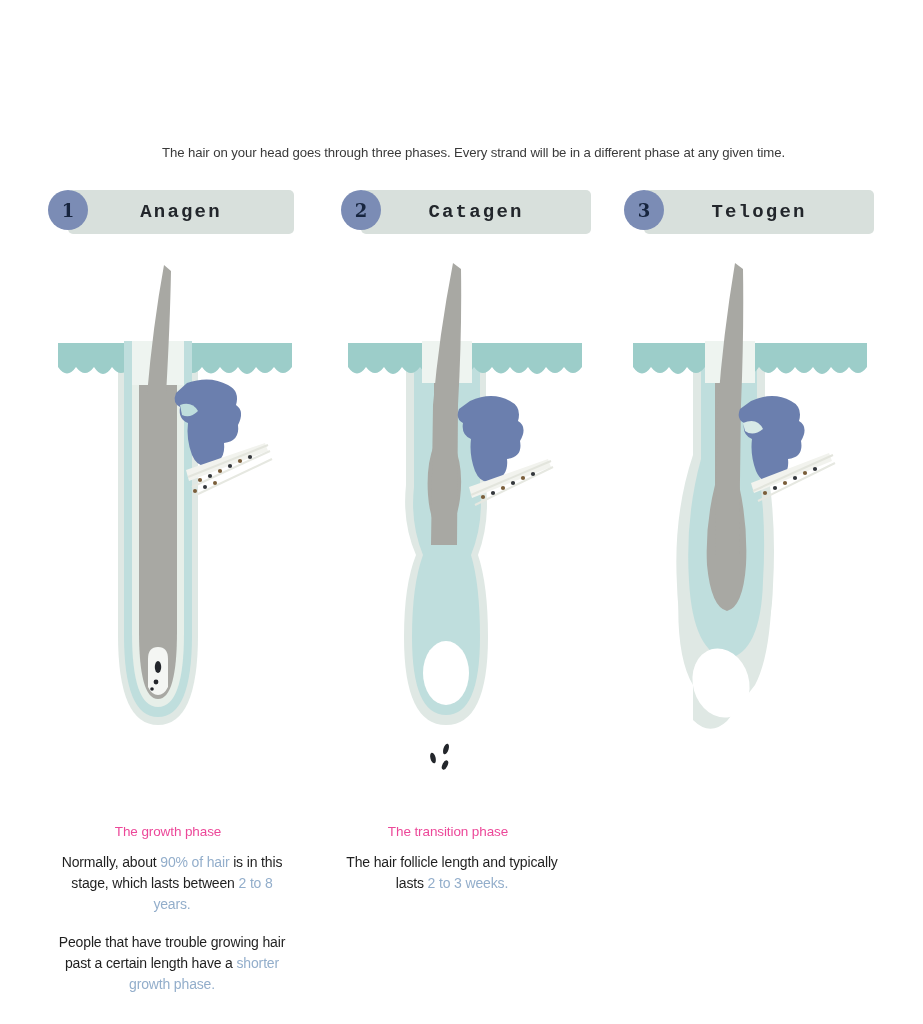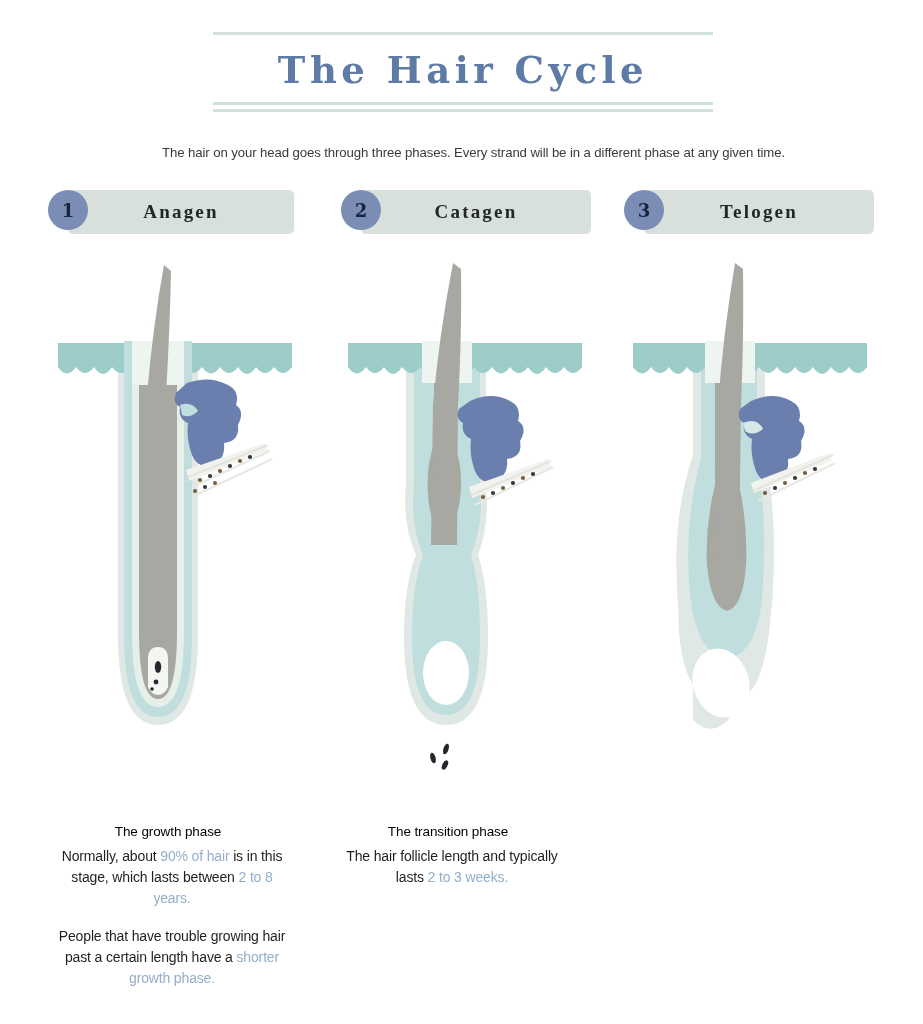--- a/index.html
+++ b/index.html
@@ -41,50 +41,43 @@
   .badge{
     position:absolute;left:0;top:0;width:40px;height:40px;border-radius:50%;
     background:#7b8cb5;color:#17253f;
     font-family:"DejaVu Serif", serif;font-weight:700;font-size:18px;
     display:flex;align-items:center;justify-content:center;
     box-shadow:0 0 0 0 rgba(0,0,0,0);
   }
   .phase-name{
     position:absolute;left:20px;top:0;height:43px;
     display:flex;align-items:center;justify-content:center;
-    font-family:Liberation Serif, serif;font-weight:700;
+    font-family:Liberation Mono, monospace;font-weight:700;
     font-size:19px;letter-spacing:2.2px;color:#22262b;
   }
 
   
   .illus{position:absolute;top:255px;height:545px;}
 
   
   .caption{position:absolute;text-align:center;width:250px;}
   .cap-title{
-    font-size:13.5px;color:#000000;margin-bottom:7px;letter-spacing:-0.1px;
+    font-size:13.5px;color:#ec4899;margin-bottom:13px;letter-spacing:-0.1px;
   }
   .cap-p{
     font-size:14px;line-height:21px;color:#1f1f1f;margin:0 0 17px 8px;
     letter-spacing:-0.15px;
   }
   .hl{color:#93aecb;}
 </style>
 </head>
 <body>
 
 <div class="page">
 
-  <div class="title-block">
-    <div class="rule top"></div>
-    <div class="main-title">The Hair Cycle</div>
-    <div class="rule mid"></div>
-    <div class="rule gap"></div>
-    <div class="rule mid"></div>
-  </div>
 
   <div class="subtitle">The hair on your head goes through three phases. Every strand will be in a different phase at any given time.</div>
 
   <div class="phase-head" style="left:48px;top:190px;width:226px;">
     <div class="bar" style="width:226px;"></div>
     <div class="phase-name" style="width:226px;">Anagen</div>
     <div class="badge">1</div>
   </div>
 
   <div class="illus" style="left:40px;width:270px;">

